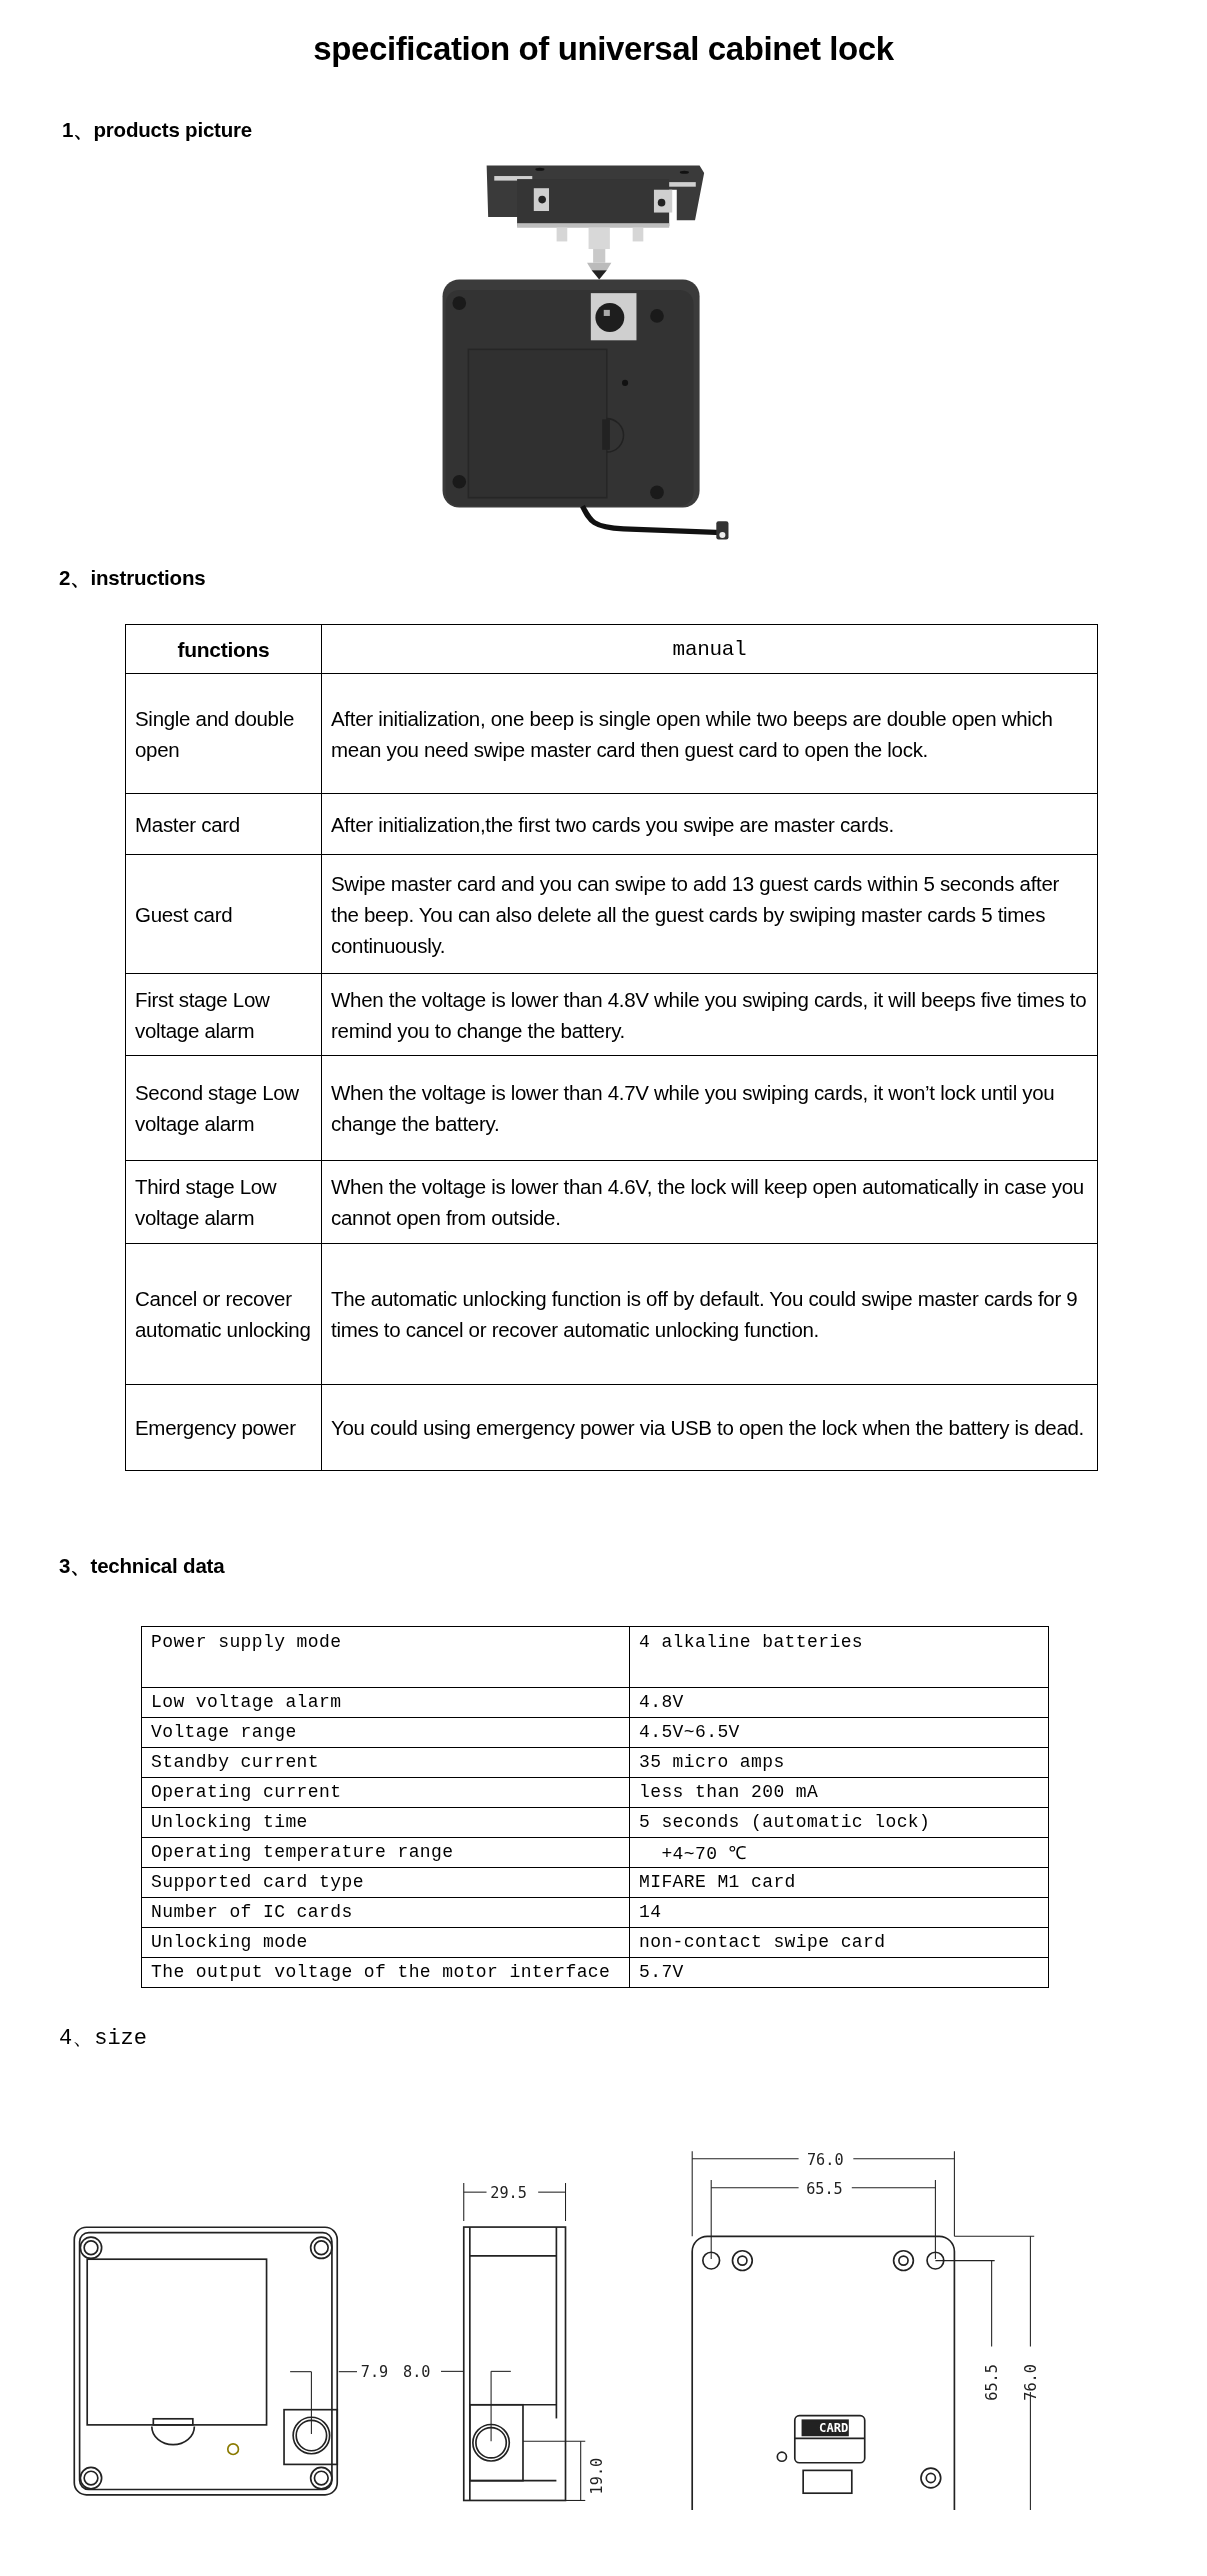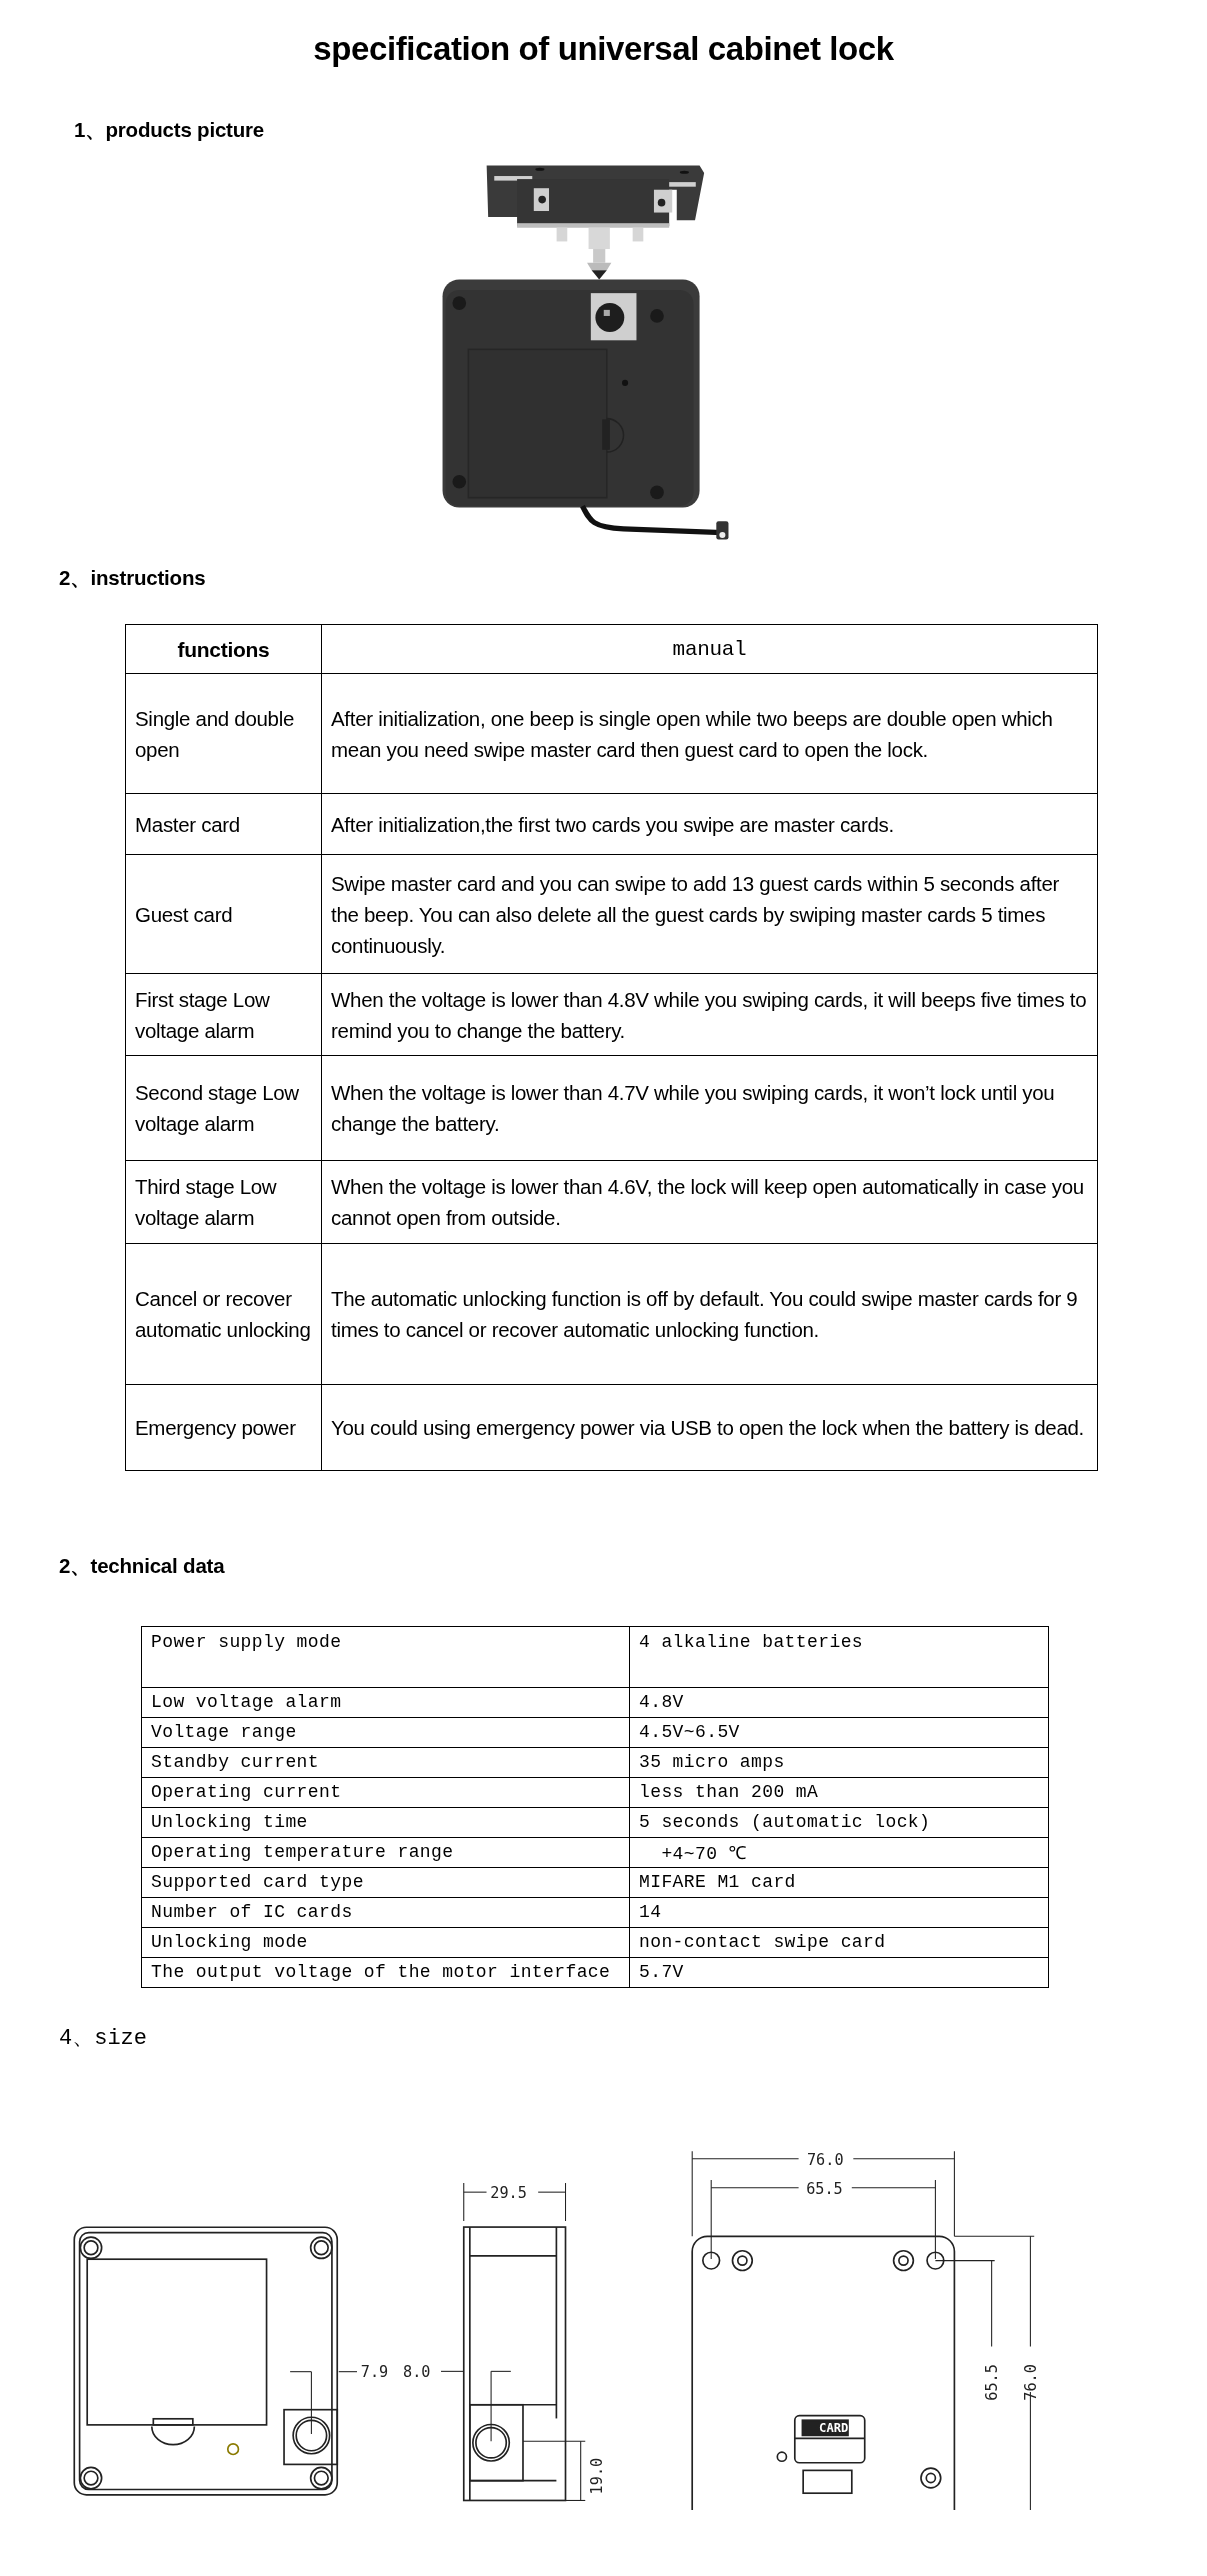--- a/index.html
+++ b/index.html
@@ -21,21 +21,21 @@
   table.tech tr.tall td { height:55px; vertical-align:top; padding-top:4.6px; }
 
   .drawing { stroke:#222; fill:none; stroke-width:2.2; }
   .dimtxt { font-family:"DejaVu Sans Mono", monospace; font-size:20px; fill:#222; }
 </style>
 </head>
 <body>
 
 <div class="abs title">specification of universal cabinet lock</div>
 
-<div class="abs h" style="left:74px; top:116px;text-align:center;">1、products picture</div>
+<div class="abs h" style="left:62px; top:116px;text-align:center;">1、products picture</div>
 
 <svg class="abs" style="left:403px; top:156px;" width="327" height="434" viewBox="0 0 430 570">
 
   <g>
     <polygon points="110,12 390,12 396,22 384,84 360,84 360,44 170,44 170,80 112,80" fill="#3a3a3a"></polygon>
     <rect x="120" y="26" width="50" height="6" fill="#d0d0d0"></rect>
     <rect x="335" y="34" width="50" height="6" fill="#d0d0d0"></rect>
     <rect x="150" y="30" width="200" height="62" fill="#353535"></rect>
     <rect x="150" y="88" width="200" height="6" fill="#bdbdbd"></rect>
     <rect x="172" y="42" width="20" height="30" fill="#cfcfcf"></rect>
@@ -108,21 +108,21 @@
     <td class="c1">Cancel or recover automatic unlocking</td>
     <td>The automatic unlocking function is off by default. You could swipe master cards for 9 times to cancel or recover automatic unlocking function.</td>
   </tr>
   <tr style="height:86px;">
     <td class="c1">Emergency power</td>
     <td>You could using emergency power via USB to open the lock when the battery is dead.</td>
   </tr>
 </tbody>
   </table>
 
-<div class="abs h" style="left:59px; top:1552px;">2、technical data</div>
+<div class="abs h" style="left:59px; top:1552px;">3、technical data</div>
 
 <table class="tech">
   <tbody>
       <tr class="tall">
         <td class="k">Power supply mode</td>
         <td>4 alkaline batteries</td>
       </tr>
   <tr>
         <td class="k">Low voltage alarm</td>
         <td>4.8V</td>

